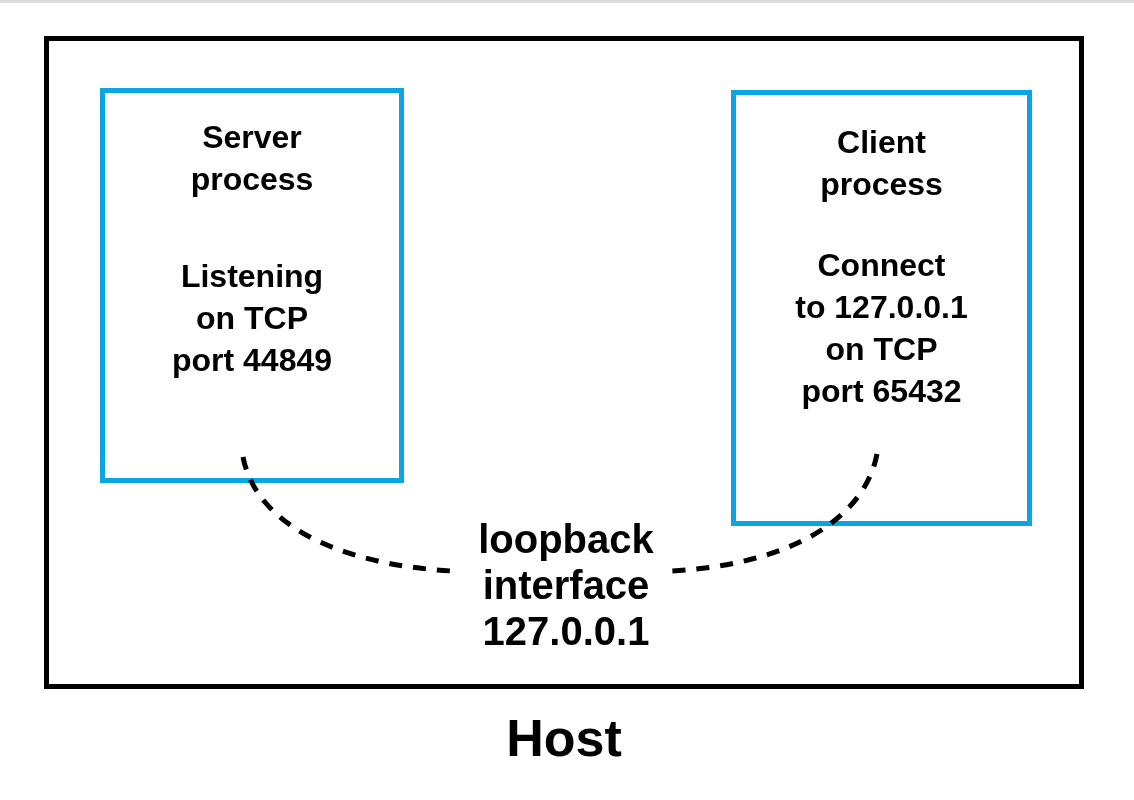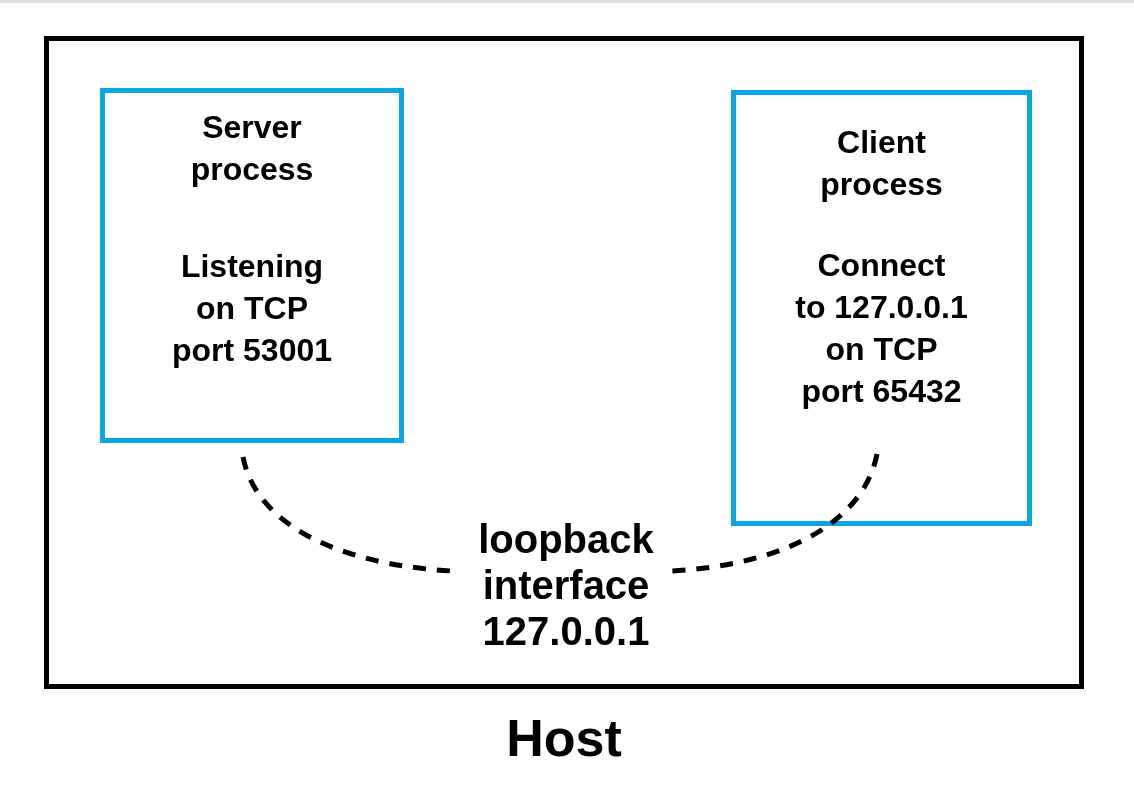--- a/index.html
+++ b/index.html
@@ -40,22 +40,22 @@
     border: 5px solid #0aa5e2;
     background: #ffffff;
     text-align: center;
     font-size: 32px;
     line-height: 42px;
   }
   .server-box {
     left: 100px;
     top: 88px;
     width: 304px;
-    height: 355px;
-    padding-top: 13px;
+    height: 395px;
+    padding-top: 23px;
   }
   .client-box {
     left: 731px;
     top: 90px;
     width: 301px;
     height: 436px;
     padding-top: 26px;
   }
   .box-text {
     white-space: pre-line;
@@ -103,21 +103,21 @@
 
 <div class="top-strip"></div>
 
 <div class="host-box"></div>
 
 <div class="process-box server-box">
   <div class="box-text box-title">Server
 process</div>
   <div class="box-text box-detail">Listening
 on TCP
-port 53001</div>
+port 44849</div>
 </div>
 
 <div class="process-box client-box">
   <div class="box-text box-title">Client
 process</div>
   <div class="box-text box-detail">Connect
 to 127.0.0.1
 on TCP
 port 65432</div>
 </div>

